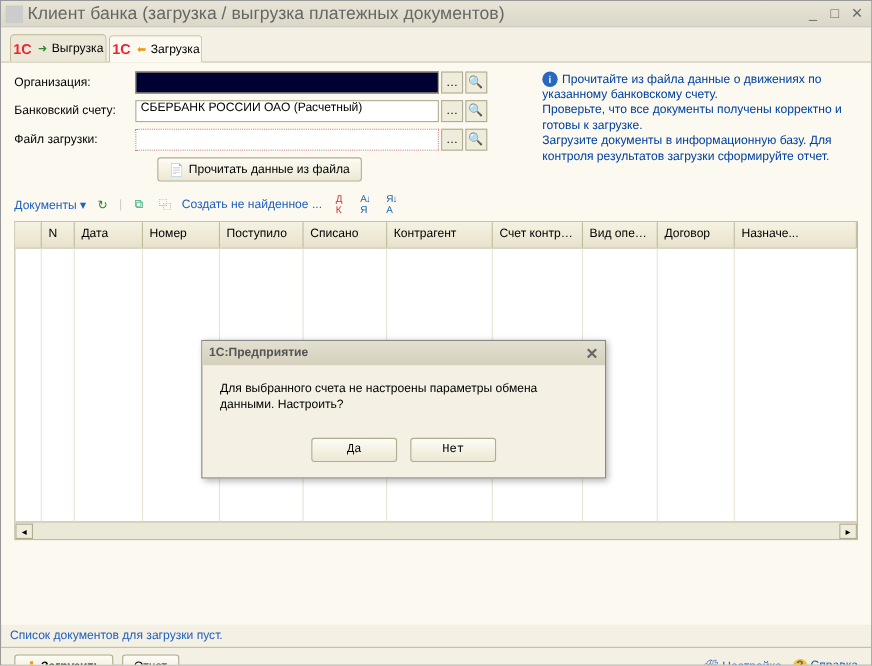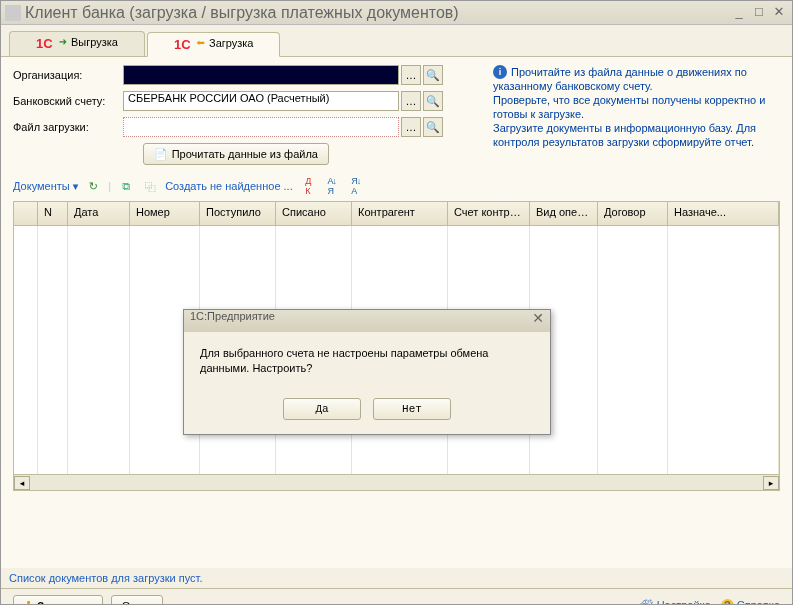--- a/index.html
+++ b/index.html
@@ -3,21 +3,21 @@
 <meta charset="utf-8">
 <style>
 * { box-sizing: border-box; margin: 0; padding: 0; font-family: Arial, sans-serif; font-size: 11px; }
 body { background: #f4f0e4; width: 793px; height: 605px; overflow: hidden; border: 1px solid #999; }
 .titlebar { height: 24px; background: linear-gradient(#e8e4d6,#dcd8c8); display: flex; align-items: center; padding: 0 4px; border-bottom: 1px solid #bbb; }
 .titlebar-icon { width: 16px; height: 16px; margin-right: 4px; background: #ccc; }
 .titlebar-text { color: #666; flex: 1; font-size: 16px; }
 .win-btns { display: flex; gap: 2px; }
 .win-btn { width: 18px; height: 16px; color: #666; text-align: center; cursor: pointer; font-size: 13px; line-height: 14px; }
 .tabs { display: flex; padding: 6px 8px 0 8px; border-bottom: 1px solid #c0bc9e; background: #f4f0e4; }
-.tab { display: flex; align-items: flex-start; padding: 4px 26px; border: 1px solid #c0bc9e; border-bottom: none; margin-right: 2px; background: #ece8d8; cursor: pointer; border-radius: 4px 4px 0 0; }
+.tab { display: flex; align-items: center; padding: 4px 2px; border: 1px solid #c0bc9e; border-bottom: none; margin-right: 2px; background: #ece8d8; cursor: pointer; border-radius: 4px 4px 0 0; }
 .tab.active { background: #fbf9f0; border-bottom: 1px solid #fbf9f0; position: relative; top: 1px; }
 .tab-logo { color: #e23; font-weight: bold; font-size: 13px; margin-right: 2px; }
 .tab-ic { font-size: 10px; margin: 0 4px; }
 .content { padding: 8px 12px; background: #fbf9f0; height: calc(100% - 24px - 34px - 34px); position: relative; }
 .form-row { display: flex; align-items: center; margin-bottom: 6px; }
 .form-label { width: 110px; }
 .form-field { flex: 0 0 320px; display: flex; }
 .input { flex: 1; height: 20px; border: 1px solid #b0ac90; background: #fff; padding: 0 4px; }
 .org-input { background: #000033; }
 .dotted-input { border: 1px dotted #c88; background: #fff; }
@@ -38,21 +38,21 @@
 .gc { border-right: 1px solid #e8e4d0; }
 .grid-scroll-h { height: 16px; background: #ece8d8; border-top: 1px solid #c0bc9e; display: flex; align-items: center; }
 .scroll-arrow { width: 16px; height: 14px; border: 1px solid #b0ac90; background: #f0ecdc; font-size: 9px; text-align: center; line-height: 12px; cursor: pointer; }
 .scroll-track { flex: 1; }
 .status-line { padding: 4px 8px; color: #2060c0; }
 .footer { display: flex; align-items: center; padding: 4px 12px; gap: 8px; border-top: 1px solid #c0bc9e; background: #f4f0e4; height: 34px; }
 .footer-right { margin-left: auto; display: flex; gap: 10px; align-items: center; }
 .link { color: #2060c0; cursor: pointer; }
 .dialog-overlay { position: absolute; inset: 0; }
 .dialog { position: absolute; left: 182px; top: 252px; width: 368px; background: #f4f0e4; border: 1px solid #888; box-shadow: 2px 2px 6px rgba(0,0,0,0.3); }
-.dialog-title { height: 22px; background: linear-gradient(#e4e0d0,#d4d0bc); display: flex; padding: 0 6px; font-weight: normal; color: #555; }
+.dialog-title { height: 22px; background: linear-gradient(#e4e0d0,#d4d0bc); display: flex; align-items: center; padding: 0 6px; font-weight: bold; color: #555; }
 .dialog-close { margin-left: auto; cursor: pointer; font-size: 14px; color: #666; }
 .dialog-body { padding: 14px 16px; line-height: 15px; }
 .dialog-btns { display: flex; justify-content: center; gap: 12px; padding: 8px 0 14px 0; }
 .dialog-btn { width: 78px; height: 22px; border: 1px solid #b0ac90; background: linear-gradient(#fdfcf5,#ece8d4); cursor: pointer; border-radius: 3px; font-family: Liberation Mono, monospace; }
 .green-ic { color: #2a8a2a; }
 .sort-ic { font-size: 9px; letter-spacing: -1px; }
 </style>
 </head>
 <body>
 

